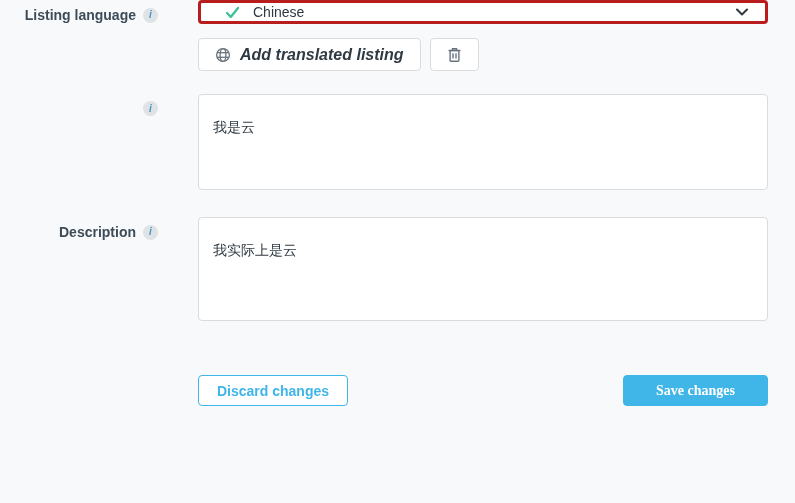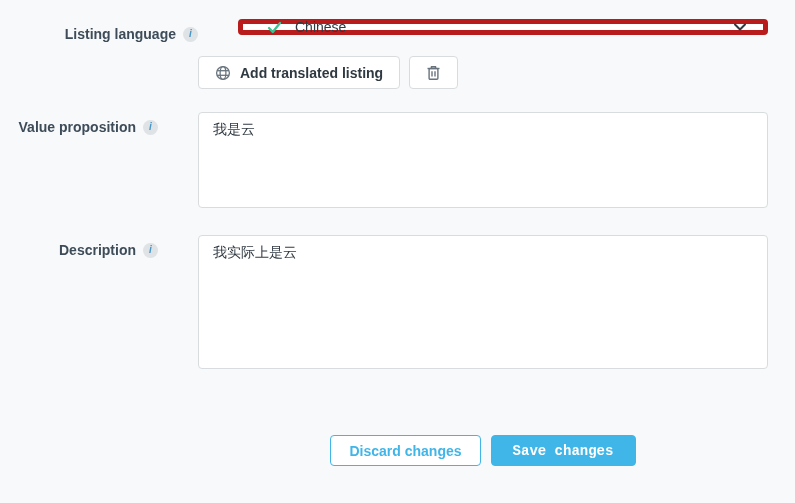--- a/index.html
+++ b/index.html
@@ -5,21 +5,21 @@
   * { box-sizing: border-box; margin: 0; padding: 0; }
   html, body { width: 795px; height: 503px; }
   body {
     background: #f7f9fa;
     font-family: "Liberation Sans", sans-serif;
     color: #2f3941;
     overflow: hidden;
   }
   .form { width: 768px; }
   .row { display: flex; align-items: flex-start; }
-  .row-language   { margin-top: 19px; padding-left: 40px; }
+  .row-language   { margin-top: 0; }
   .row-lang-btns  { margin-top: 14px; }
   .row-valueprop  { margin-top: 23px; }
   .row-desc       { margin-top: 23px; justify-content: flex-end; }
   .row-actions    { margin-top: 50px; }
   .row-footer     { margin-top: 24px; }
 
   .label-col {
     flex: 0 0 158px;
     display: flex;
     justify-content: flex-end;
@@ -44,24 +44,24 @@
     display: inline-flex;
     align-items: center;
     justify-content: center;
     flex: 0 0 15px;
     line-height: 1;
   }
   .field-col { margin-left: 40px; width: 570px; }
 
   
   .select-box {
-    height: 16px;
+    height: 24px;
     width: 100%;
     background: #ffffff;
-    border: 5px solid #b91c1c;
+    border: 3px solid #b91c1c;
     border-radius: 4px;
     display: flex;
     align-items: center;
     padding: 0 15px 0 23px;
     cursor: pointer;
     text-align: right;
   }
   .select-box .check { margin-right: 12px; display: inline-flex; }
   .select-value { font-size: 14px; color: #2f3941; }
   .select-box .chevron { margin-left: auto; display: inline-flex; }
@@ -71,46 +71,47 @@
   .btn-secondary {
     height: 33px;
     background: #ffffff;
     border: 1px solid #d8dcde;
     border-radius: 4px;
     display: inline-flex;
     align-items: center;
     gap: 9px;
     padding: 0 16px;
     font-family: "Liberation Sans", sans-serif;
-    font-size: 14px;
+    font-size: 16px;
     font-weight: bold;
     color: #2f3941;
     cursor: pointer;
+    font-style: italic;
   }
   .btn-secondary .icon { display: inline-flex; }
 
   
   textarea.field-textarea {
     width: 100%;
     background: #ffffff;
     border: 1px solid #d8dcde;
     border-radius: 4px;
-    padding: 7px 14px;
+    padding: 23px 14px;
     font-family: "Liberation Sans", sans-serif;
     font-size: 14px;
     color: #2f3941;
     resize: none;
     outline: none;
     line-height: 1.4;
   }
   .ta-valueprop { height: 96px; }
-  .ta-desc { height: 134px; }
-
-  
-  .actions { display: flex; justify-content: center; gap: 10px; margin-top: 12px; }
+  .ta-desc { height: 104px; }
+
+  
+  .actions { display: flex; justify-content: space-between; gap: 10px; }
   .btn-discard {
     min-width: 145px;
     height: 31px;
     background: #ffffff;
     border: 1px solid #40b5e8;
     border-radius: 4px;
     color: #40b5e8;
     font-family: "Liberation Sans", sans-serif;
     font-size: 14px;
     font-weight: bold;
@@ -120,21 +121,21 @@
     padding: 0 18px;
     cursor: pointer;
   }
   .btn-save {
     min-width: 145px;
     height: 31px;
     background: #40b5e8;
     border: 1px solid #40b5e8;
     border-radius: 4px;
     color: #ffffff;
-    font-family: Liberation Mono, monospace;
+    font-family: Liberation Serif, serif;
     font-size: 14px;
     font-weight: bold;
     display: inline-flex;
     align-items: center;
     justify-content: center;
     padding: 0 18px;
     cursor: pointer;
   }
 
   
@@ -202,21 +203,20 @@
               <line x1="9" y1="6.3" x2="9" y2="11.5"></line>
             </svg>
           </span>
         </button>
       </div>
     </div>
   </div>
 
   <div class="row row-valueprop">
     <div class="label-col">
-      <span class="field-label">Value proposition</span>
       <span class="info-icon">i</span>
     </div>
     <div class="field-col">
       <textarea class="field-textarea ta-valueprop" spellcheck="false" style="">我是云</textarea>
     </div>
   </div>
 
   <div class="row row-desc">
     <div class="label-col">
       <span class="field-label">Description</span>

